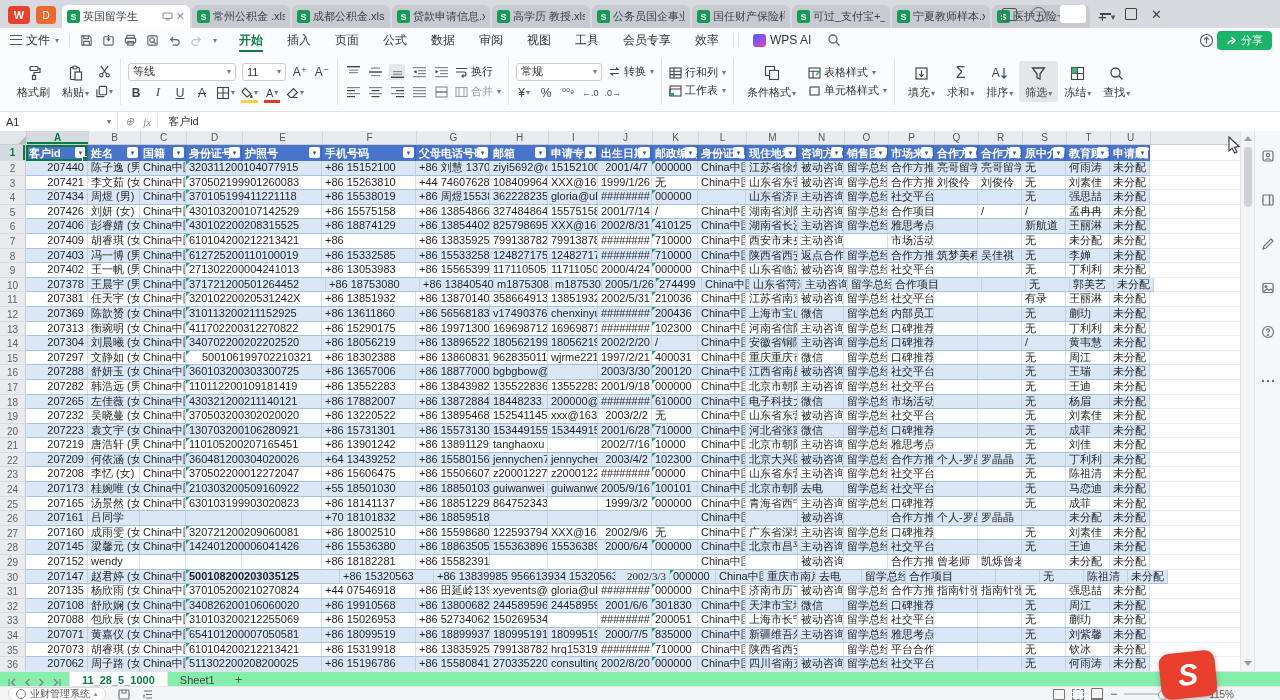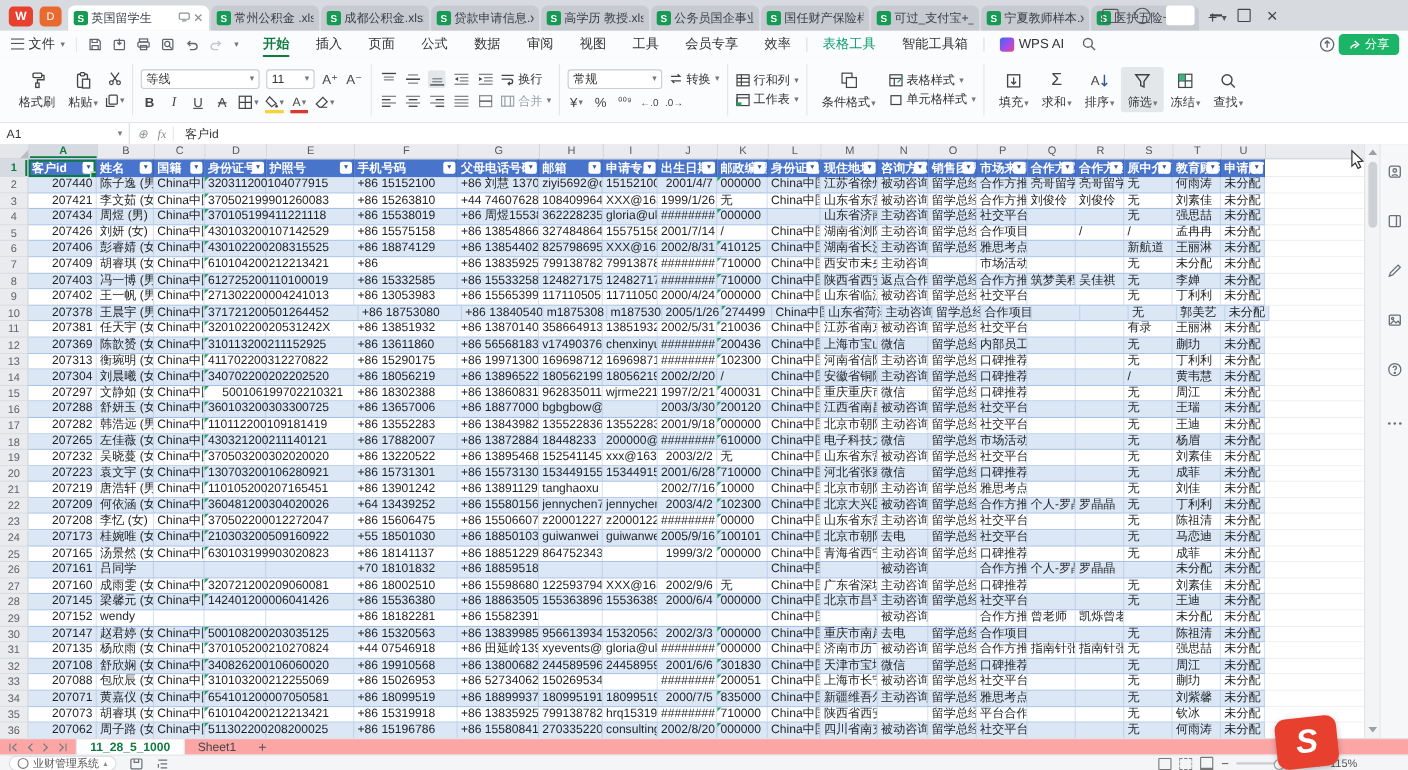--- a/index.html
+++ b/index.html
@@ -109,22 +109,22 @@
   .cell.ovf{overflow:visible;z-index:3}
   .tri{position:absolute;left:0;top:0;width:0;height:0;border-top:4px solid #21a366;border-right:4px solid transparent}
   
   #vscroll{top:131px;left:1240px;width:14px;height:540px;background:#f3f4f6;border-left:1px solid #e2e4e8;box-sizing:border-box}
   #vthumb{position:absolute;left:2.5px;top:16px;width:8px;height:60px;background:#cdd0d5;border-radius:4px}
   .varrow{position:absolute;left:3px;width:0;height:0;border-left:4px solid transparent;border-right:4px solid transparent}
   #siderail{top:131px;left:1254px;width:26px;height:540px;background:#f6f7f9;border-left:1px solid #e2e4e8;
             box-sizing:border-box;display:flex;flex-direction:column;align-items:center;gap:26px;padding-top:18px}
   .ric{color:#6b7077}
   
-  #sheetbar{top:671px;left:0;width:1280px;height:15px;background:#fca5a5;border-top:1px solid #e3e5e8;
-            display:flex;align-items:center;font-size:11px;color:#444}
+  #sheetbar{top:671px;left:0;width:1280px;height:15px;background:#86efac;border-top:1px solid #e3e5e8;
+            display:flex;align-items:flex-end;font-size:11px;color:#444}
   .navarr{display:flex;align-items:center;gap:7px;padding:0 8px;color:#7a7f85}
   .stab{height:15px;display:flex;align-items:center;padding:0 12px}
   .stab.active{background:#fff;color:#107c41;font-weight:bold;border-right:1px solid #e3e5e8;border-left:1px solid #e3e5e8}
   .stabadd{margin-left:8px;color:#555;font-size:13px}
   
   #statusbar{top:686px;left:0;width:1280px;height:14px;background:#f4f5f7;border-top:1px solid #e3e5e8;
              display:flex;align-items:center;font-size:10px;color:#555}
   #syspill{display:flex;align-items:center;gap:4px;border:1px solid #d8dade;background:#fff;border-radius:7px;
            height:12px;padding:0 7px;margin-left:8px}
   .pillav{width:8px;height:8px;border:1px solid #777;border-radius:50%}
@@ -258,24 +258,20 @@
       <div class="mitem">页面</div>
       <div class="mitem">公式</div>
       <div class="mitem">数据</div>
       <div class="mitem">审阅</div>
       <div class="mitem">视图</div>
       <div class="mitem">工具</div>
       <div class="mitem">会员专享</div>
       <div class="mitem">效率</div>
     </div>
   <div class="mdivider"></div>
-  <div id="ctx-items" style="display:flex">
-      <div class="mitem ctx">表格工具</div>
-      <div class="mitem">智能工具箱</div>
-    </div>
   <div class="mdivider"></div>
   <div class="mitem">
     <span class="aibadge"></span>
     <span>WPS AI</span>
   </div>
   <span class="qi" style="margin-left:4px">
     <svg width="14" height="14" viewBox="0 0 14 14" fill="none" stroke="#5f6368" stroke-width="1.3">
         <circle cx="6" cy="6" r="4"></circle>
         <path d="M9 9l3.5 3.5"></path>
       </svg>
@@ -1431,27 +1427,27 @@
         <div class="cell" style="width: 40px;"><span>未分配</span></div>
       </div>
       <div class="rfill"></div>
     </div>
     <div class="srow band">
       <div class="gut">30</div>
       <div class="rdata">
         <div class="cell rt" style="width: 62px;"><span>207147</span></div>
         <div class="cell" style="width: 52px;"><span>赵君婷 (女</span></div>
         <div class="cell" style="width: 46px;"><span>China中国</span></div>
-        <div class="cell ovf" style="width: 56px;"><div class="tri"></div><span>500108200203035125</span></div>
+        <div class="cell ovf" style="width: 74px; font-weight: bold;"><div class="tri"></div><span>500108200203035125</span></div>
         <div class="cell" style="width: 80px;"><span></span></div>
         <div class="cell" style="width: 94px;"><span>+86 15320563</span></div>
         <div class="cell" style="width: 74px;"><span>+86 13839985047</span></div>
         <div class="cell" style="width: 58px;"><span>956613934</span></div>
         <div class="cell" style="width: 50px;"><span>153205639</span></div>
-        <div class="cell rt" style="width: 54px;"><span>2002/3/3</span></div>
+        <div class="cell rt" style="width: 54px; font-family: Liberation Serif, serif;"><span>2002/3/3</span></div>
         <div class="cell" style="width: 46px;"><div class="tri"></div><span>000000</span></div>
         <div class="cell" style="width: 48px;"><span>China中国</span></div>
         <div class="cell" style="width: 52px;"><span>重庆市南岸</span></div>
         <div class="cell" style="width: 46px;"><span>去电</span></div>
         <div class="cell" style="width: 44px;"><span>留学总经办</span></div>
         <div class="cell" style="width: 46px;"><span>合作项目-</span></div>
         <div class="cell" style="width: 44px;"><span></span></div>
         <div class="cell" style="width: 44px;"><span></span></div>
         <div class="cell" style="width: 44px;"><span>无</span></div>
         <div class="cell" style="width: 44px;"><span>陈祖清</span></div>

